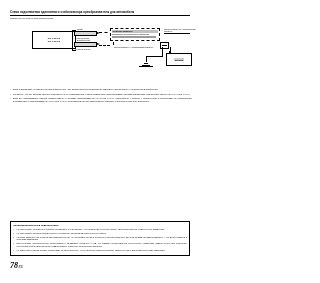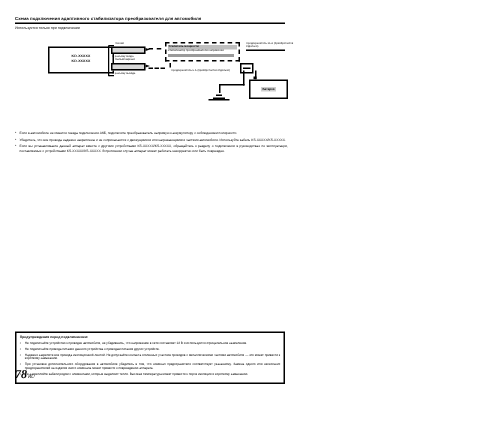--- a/index.html
+++ b/index.html
@@ -122,21 +122,21 @@
   .caution{
     position:absolute;left:10px;top:221px;width:180px;
     border:0.9px solid #000;padding:1.6px 2.2px;box-sizing:border-box;background:#fff;
   }
   .caution-title{font-size:2.3px;line-height:3.1px;font-weight:bold;margin-bottom:0.9px;}
   .c-item{display:flex;margin-bottom:1.1px;}
   .c-item .mark{width:3.4px;flex:0 0 3.4px;font-size:2.1px;line-height:2.9px;}
   .c-item .body{flex:1;font-size:2.1px;line-height:2.9px;text-align:justify;}
 
   
-  .footer{position:absolute;left:10px;top:246px;display:flex;align-items:baseline;}
+  .footer{position:absolute;left:10px;top:262px;display:flex;align-items:baseline;}
   .pg-num{font-family:"Liberation Serif",serif;font-style:italic;font-weight:bold;font-size:8px;line-height:8px;}
   .pg-suf{font-family:"Liberation Serif",serif;font-style:italic;font-size:3.4px;margin-left:0.6px;}
 </style>
 </head>
 <body>
 
 <div class="page">
 
   <div class="hdr">
     <div class="hdr-title">Схема подключения адаптивного стабилизатора преобразователя для автомобиля</div>

